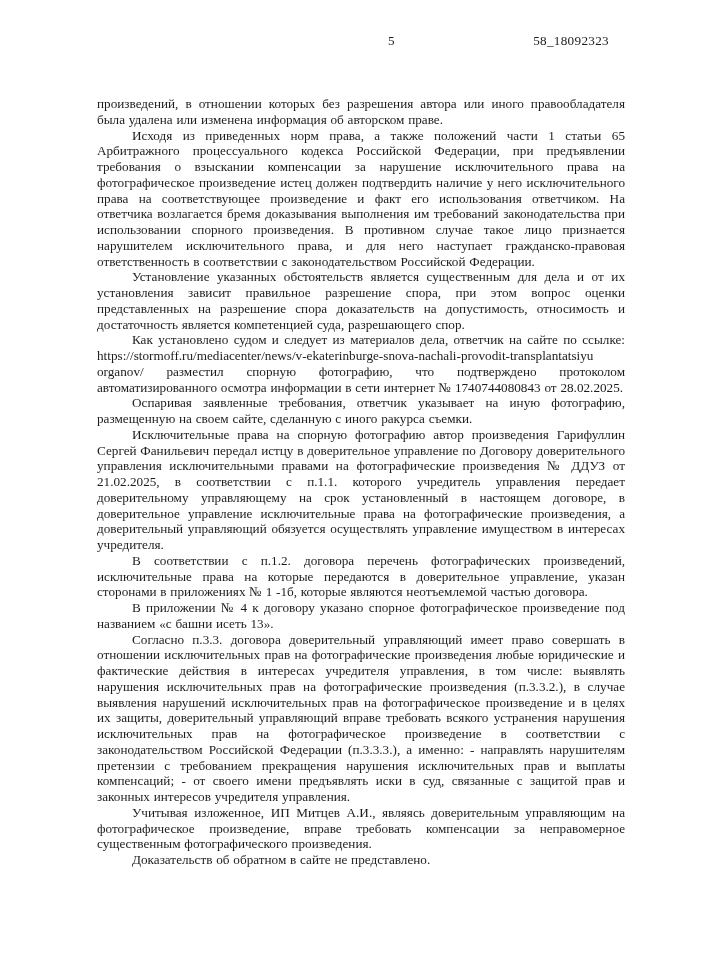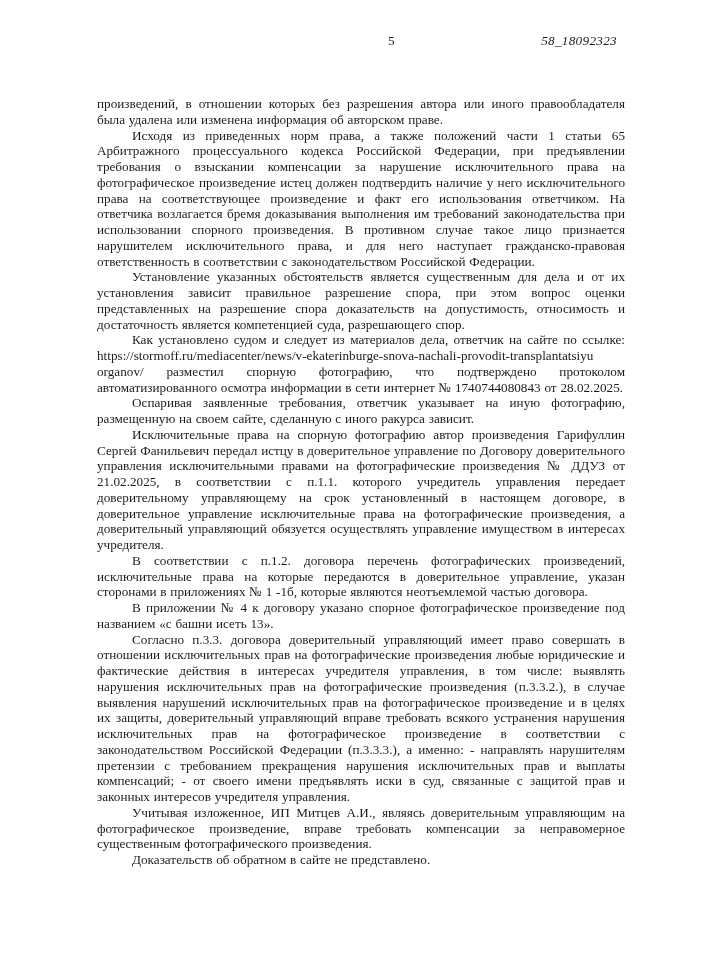--- a/index.html
+++ b/index.html
@@ -24,24 +24,23 @@
     font-size: 13.2px;
     line-height: 15px;
   }
   .page-number {
     position: absolute;
     left: 291px;
     top: 0;
   }
   .case-number {
     position: absolute;
-    right: 8px;
+    right: 16px;
     top: 0;
     letter-spacing: 0.3px;
-    font-style: italic;
   }
   .body-text {
     margin-top: 48px;
     font-size: 13.2px;
     line-height: 15.75px;
     text-align: justify;
   }
   .para {
     margin: 0;
     padding: 0;
@@ -59,21 +58,21 @@
 <div class="page">
   <div class="page-header">
     <span class="page-number">5</span>
     <span class="case-number">58_18092323</span>
   </div>
   <div class="body-text">
     <p class="para no-indent">произведений, в отношении которых без разрешения автора или иного правообладателя была удалена или изменена информация об авторском праве.</p>
     <p class="para">Исходя из приведенных норм права, а также положений части 1 статьи 65 Арбитражного процессуального кодекса Российской Федерации, при предъявлении требования о взыскании компенсации за нарушение исключительного права на фотографическое произведение истец должен подтвердить наличие у него исключительного права на соответствующее произведение и факт его использования ответчиком. На ответчика возлагается бремя доказывания выполнения им требований законодательства при использовании спорного произведения. В противном случае такое лицо признается нарушителем исключительного права, и для него наступает гражданско-правовая ответственность в соответствии с законодательством Российской Федерации.</p>
     <p class="para">Установление указанных обстоятельств является существенным для дела и от их установления зависит правильное разрешение спора, при этом вопрос оценки представленных на разрешение спора доказательств на допустимость, относимость и достаточность является компетенцией суда, разрешающего спор.</p>
     <p class="para">Как установлено судом и следует из материалов дела, ответчик на сайте по ссылке: https://stormoff.ru/mediacenter/news/v-ekaterinburge-snova-nachali-provodit-transplantatsiyu organov/ разместил спорную фотографию, что подтверждено протоколом автоматизированного осмотра информации в сети интернет № 1740744080843 от 28.02.2025.</p>
-    <p class="para">Оспаривая заявленные требования,  ответчик указывает на иную фотографию, размещенную на своем сайте, сделанную с иного ракурса зависит.</p>
+    <p class="para">Оспаривая заявленные требования,  ответчик указывает на иную фотографию, размещенную на своем сайте, сделанную с иного ракурса съемки.</p>
     <p class="para">Исключительные права на спорную фотографию автор произведения Гарифуллин Сергей Фанильевич передал истцу в доверительное управление  по Договору доверительного управления исключительными правами на фотографические произведения № ДДУЗ от 21.02.2025, в соответствии с п.1.1. которого учредитель управления передает доверительному управляющему на срок установленный в настоящем договоре, в доверительное управление исключительные права на фотографические произведения, а доверительный управляющий обязуется осуществлять управление имуществом в интересах учредителя.</p>
     <p class="para">В соответствии с п.1.2. договора перечень фотографических произведений, исключительные права на которые передаются в доверительное управление, указан сторонами в приложениях № 1 -1б, которые являются неотъемлемой частью договора.</p>
     <p class="para">В приложении № 4 к договору указано спорное фотографическое произведение под названием «с башни исеть 13».</p>
     <p class="para">Согласно п.3.3. договора доверительный управляющий имеет право совершать в отношении исключительных прав на фотографические произведения любые юридические и фактические действия в интересах учредителя управления, в том числе: выявлять нарушения исключительных прав на фотографические произведения (п.3.3.2.), в случае выявления нарушений исключительных прав на фотографическое произведение и в целях их защиты, доверительный управляющий вправе требовать всякого устранения нарушения исключительных прав на фотографическое произведение в соответствии с законодательством Российской Федерации (п.3.3.3.), а именно: - направлять нарушителям претензии с требованием прекращения нарушения исключительных прав и выплаты компенсаций; - от своего имени предъявлять иски в суд, связанные с защитой прав и законных интересов учредителя управления.</p>
     <p class="para">Учитывая изложенное, ИП Митцев А.И., являясь доверительным управляющим на фотографическое произведение, вправе требовать компенсации за неправомерное существенным фотографического произведения.</p>
     <p class="para">Доказательств об обратном в сайте не представлено.</p>
   </div>
 </div>
 
 </body></html>

